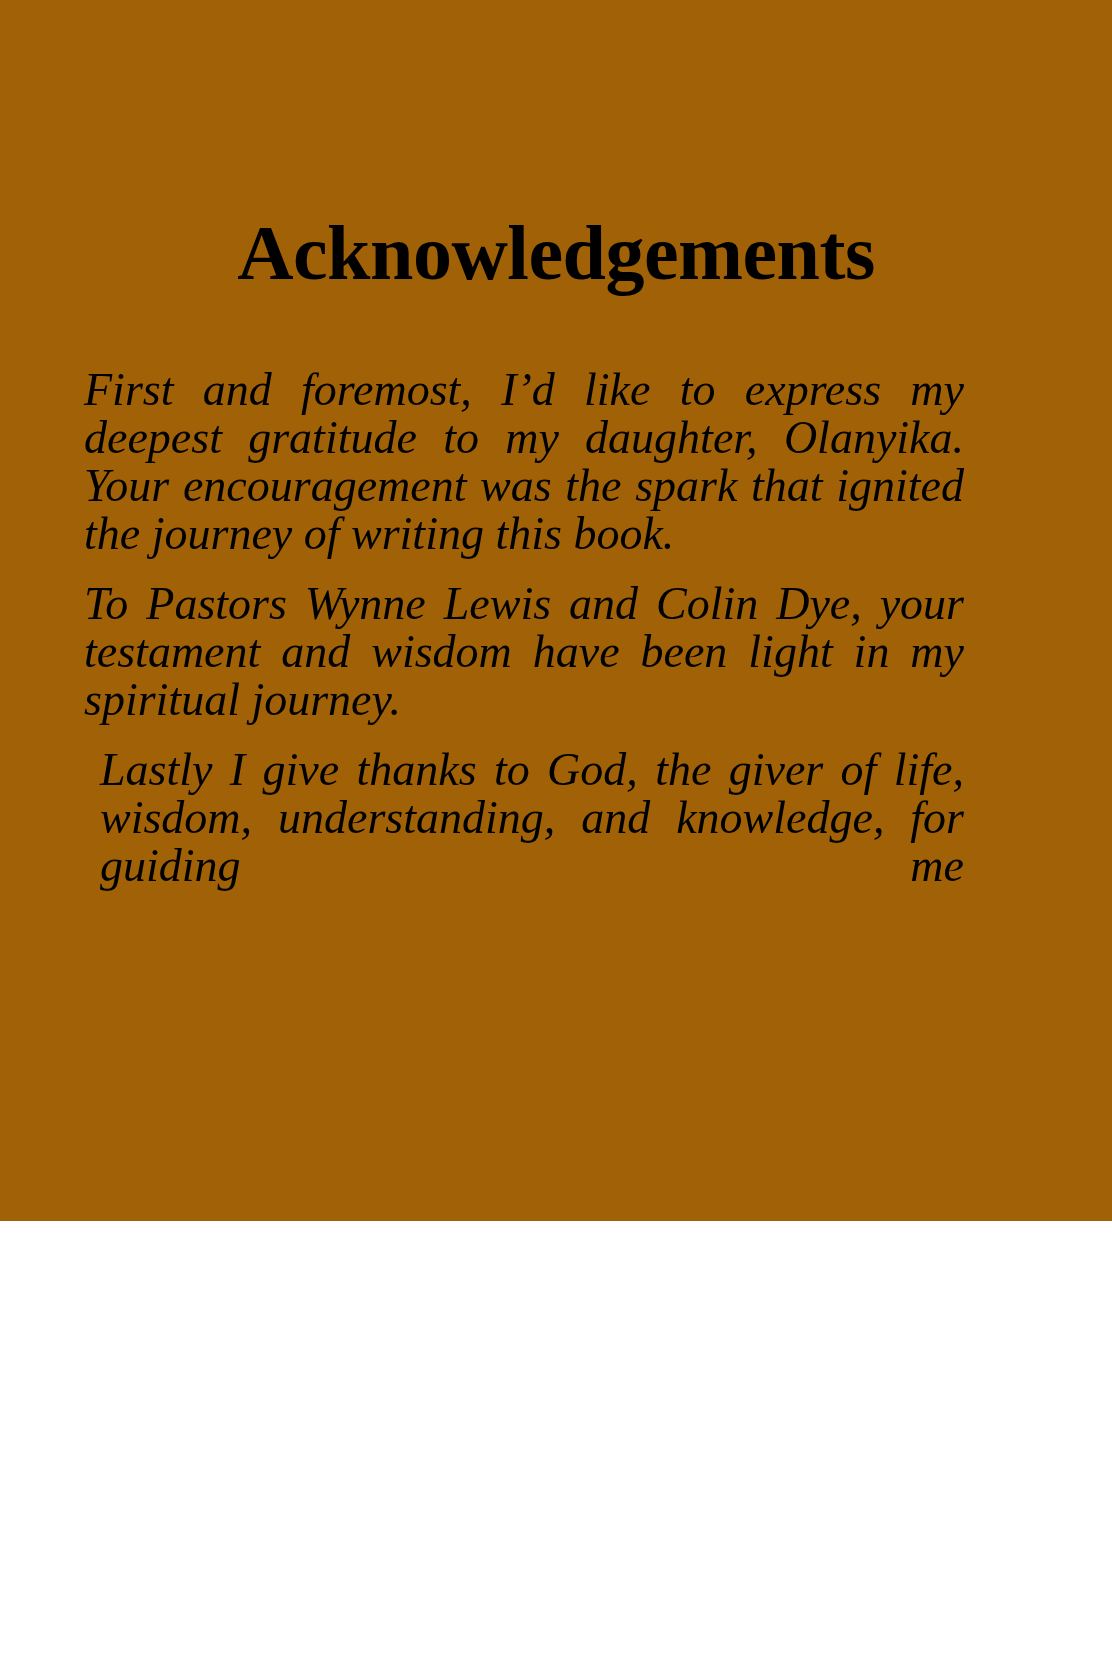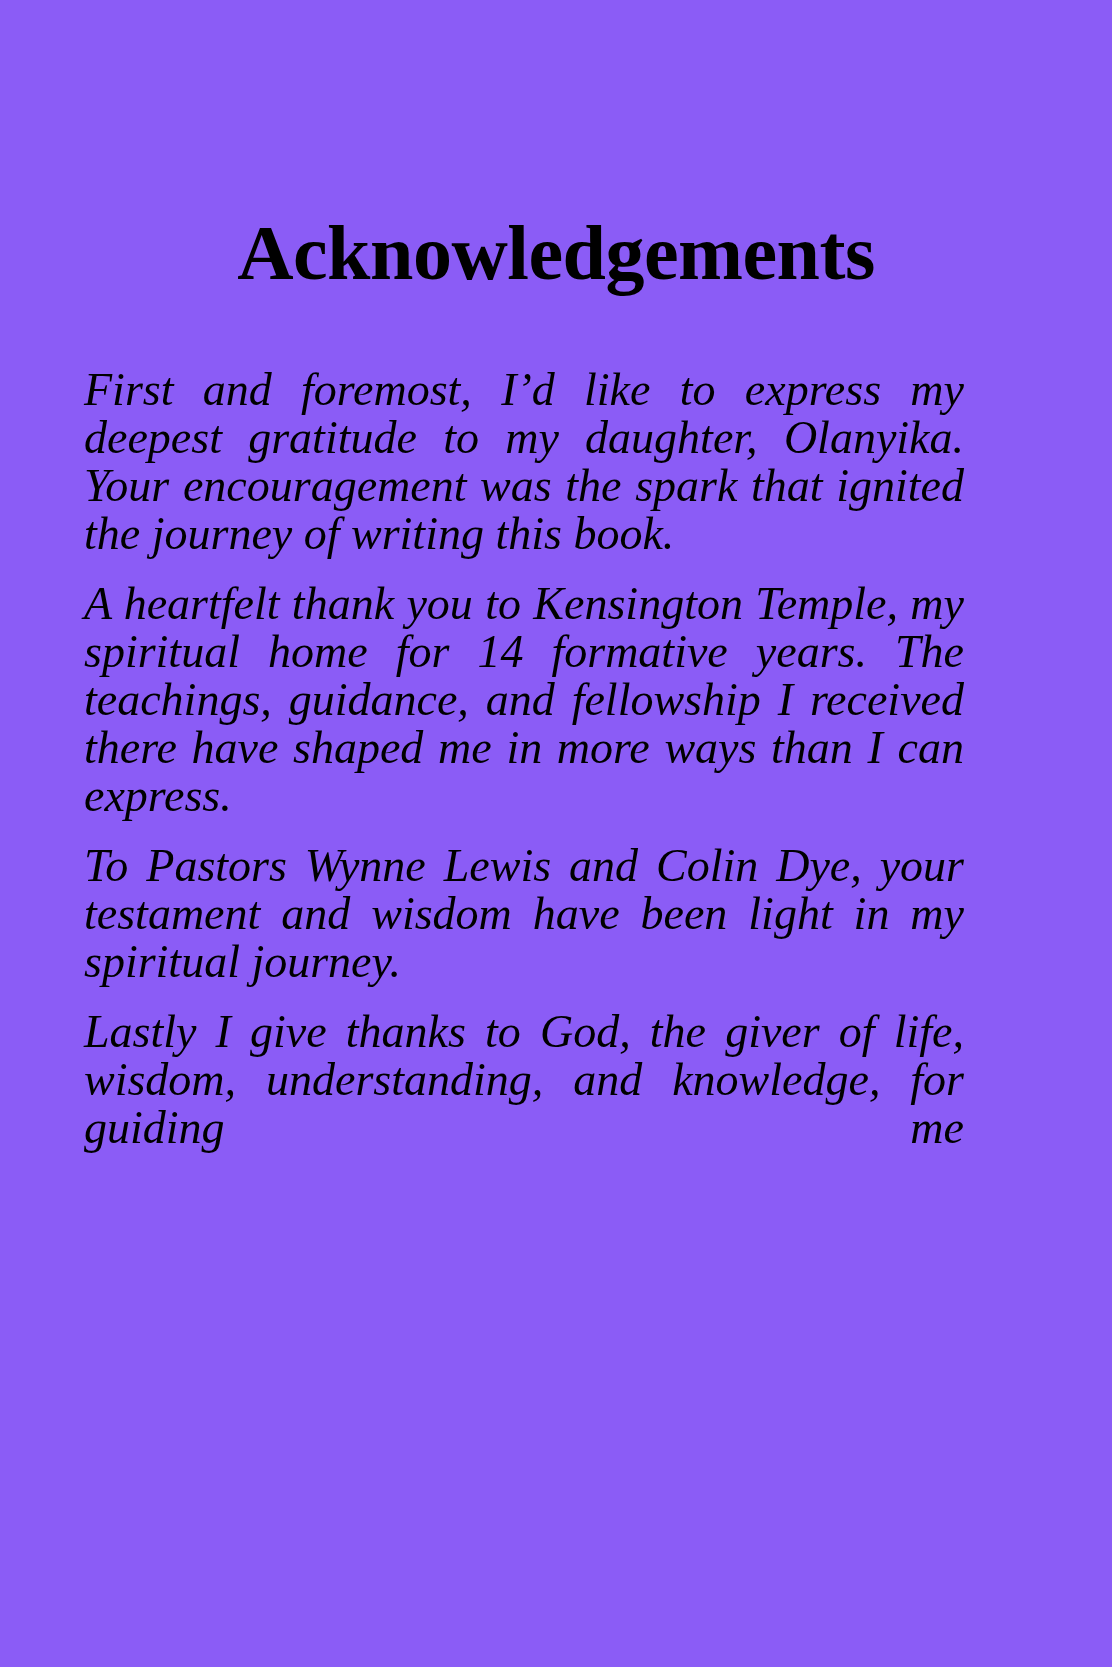--- a/index.html
+++ b/index.html
@@ -3,22 +3,22 @@
 <meta charset="utf-8">
 <style>
   html, body {
     margin: 0;
     padding: 0;
     background: #ffffff;
   }
   .page {
     position: relative;
     width: 1112px;
-    height: 1667px;
-    background: #8b5cf6;
+    height: 1221px;
+    background: #a16207;
     overflow: hidden;
     box-sizing: border-box;
     padding-left: 36px;
   }
   .page-title {
     font-family: "Liberation Serif", "DejaVu Serif", serif;
     font-weight: bold;
     font-style: normal;
     font-size: 78px;
     line-height: 1.0;
@@ -45,20 +45,21 @@
     line-height: 48px;
     color: #000000;
     text-align: justify;
     text-justify: inter-word;
     margin: 0 0 22px 0;
     hyphens: none;
     -webkit-hyphens: none;
   }
   .para:last-child {
     margin-bottom: 0;
+    margin-left: 16px;
   }
   .para.last-cut {
     text-align: justify;
   }
   .para.last-cut::after {
     content: "";
     display: inline-block;
     width: 100%;
     height: 0;
   }
@@ -67,21 +68,20 @@
 <body>
 
 <div class="page">
 
   <h1 class="page-title">Acknowledgements</h1>
 
   <div class="body-block">
 
     <p class="para">First and foremost, I’d like to express my deepest gratitude to my daughter, Olanyika. Your encouragement was the spark that ignited the journey of writing this book.</p>
 
-    <p class="para">A heartfelt thank you to Kensington Temple, my spiritual home for 14 formative years. The teachings, guidance, and fellowship I received there have shaped me in more ways than I can express.</p>
 
     <p class="para">To Pastors Wynne Lewis and Colin Dye, your testament and wisdom have been light in my spiritual journey.</p>
 
 
 
     <p class="para last-cut">Lastly I give thanks to God, the giver of life, wisdom, understanding, and knowledge, for guiding me</p>
 
   </div>
 
 </div>

